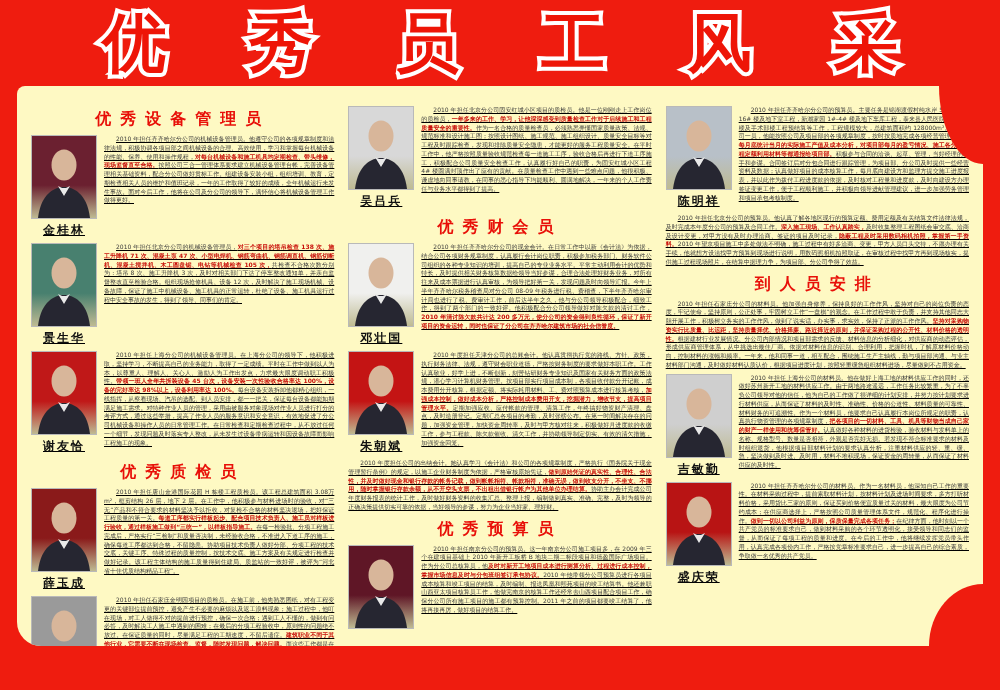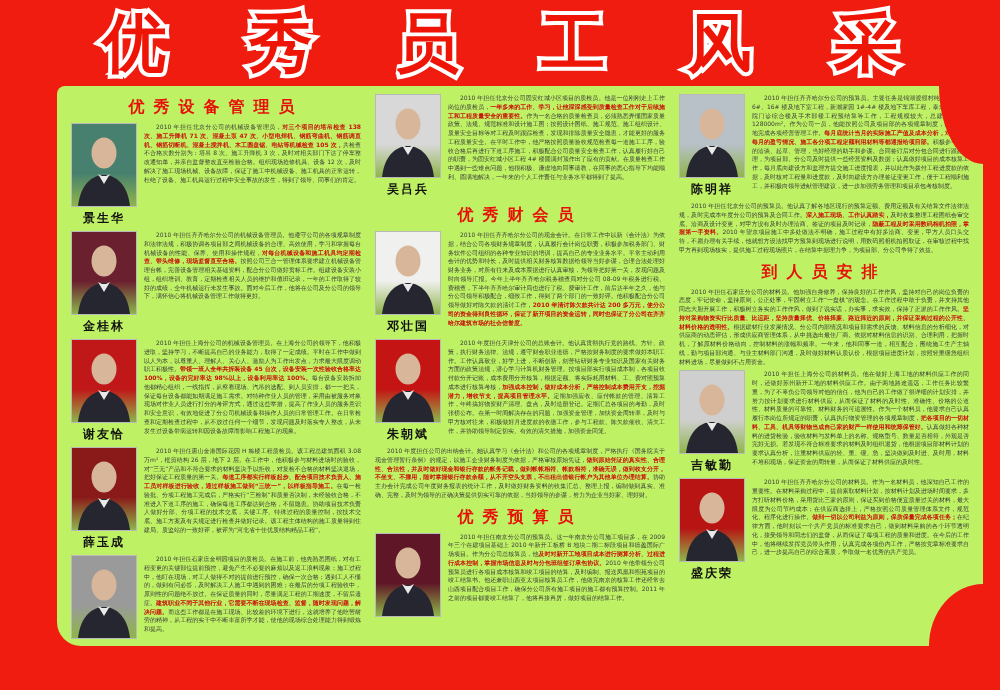--- a/index.html
+++ b/index.html
@@ -19,40 +19,40 @@
     white-space:nowrap;
   }
   .title-outline{
     color:#fff;-webkit-text-stroke:8px #ffffff;
     position:absolute;left:0;top:0;z-index:0;
   }
   .title-fill{position:relative;z-index:1;color:#ee1507;}
   
   .panel{
     position:absolute;left:17px;right:17px;top:86px;bottom:44px;
-    background:#bef264;border-radius:8px 4px 4px 24px;
-    padding:8px 14px;box-sizing:border-box;overflow:hidden;z-index:1;margin-left:40px;
+    background:#fef9c3;border-radius:8px 4px 4px 24px;
+    padding:20px 14px;box-sizing:border-box;overflow:hidden;z-index:1;
   }
   .deco-tr{
     position:absolute;top:86px;right:17px;width:44px;height:78px;
     background:#ef1c0f;border-bottom-left-radius:100%;z-index:2;
   }
   .deco-br{
     position:absolute;bottom:44px;right:17px;width:54px;height:62px;
     background:#ef1c0f;border-top-left-radius:100%;z-index:2;
   }
   
   .cols{display:flex;gap:14px;height:100%;}
   .col{flex:1 1 0;display:flex;flex-direction:column;gap:4px;min-width:0;}
   .sec{
     color:#e80f08;font-weight:bold;font-size:16px;letter-spacing:9px;
     text-align:center;padding:3px 0 1px;white-space:nowrap;
   }
   
-  .profile{display:flex;gap:7px;align-items:flex-start;}
+  .profile{display:flex;gap:7px;align-items:flex-start;text-decoration:underline;}
   .photo-col{flex:0 0 66px;width:66px;text-align:center;}
   .photo{
     width:64px;height:82px;border:1px solid #b9b9b9;overflow:hidden;
     position:relative;margin:0 auto;
   }
   .photo svg{display:block;}
   .name{
     font-size:12px;font-weight:bold;letter-spacing:2px;color:#111;
     margin-top:3px;white-space:nowrap;
   }
@@ -71,57 +71,58 @@
     <span class="title-text title-fill">优 秀 员 工 风 采</span>
   </div>
 </div>
 
 <div class="panel">
   <div class="cols" id="cols">
       <div class="col">
         <div class="sec">优秀设备管理员</div>
         <div class="profile">
           <div class="photo-col">
+            <div class="photo" style="background: linear-gradient(rgb(107, 32, 48) 0%, rgb(107, 32, 48) 60%, rgba(0, 0, 0, 0.25));">
+              <svg width="64" height="82" viewBox="0 0 64 82">
+                <ellipse cx="32" cy="29" rx="12.5" ry="15.5" fill="#d8b69a"></ellipse>
+                <path d="M6 82 C9 57 23 51 32 51 C41 51 55 57 58 82 Z" fill="#262631"></path>
+                <path d="M26 50 L32 60 L38 50 L34 52 L30 52 Z" fill="#e9e9e9"></path>
+              </svg>
+            </div>
+            <div class="name">金桂林</div>
+          </div>
+          <p class="bio"><span>2010 年担任齐齐哈尔分公司的机械设备管理员。他遵守公司的各项规章制度和法律法规，积极协调各项目部之间机械设备的合理、高效使用，学习和掌握每台机械设备的性能、保养、使用和操作规程，</span><span class="em">对每台机械设备和施工机具均定期检查、带头维修，现场监督直至合格。</span><span>按照公司三合一管理体系要求建立机械设备管理台帐，完善设备管理相关基础资料，配合分公司做好贯标工作。组建设备安装小组，组织培训、教育，定期检查相关人员的维护和值班记录，一年的工作取得了较好的成绩，全年机械运行未发生事故。面对今后工作，他将在公司及分公司的领导下，满怀信心将机械设备管理工作做得更好。</span></p>
+        </div>
+        <div class="profile">
+          <div class="photo-col">
             <div class="photo" style="background: linear-gradient(rgb(72, 128, 111) 0%, rgb(72, 128, 111) 60%, rgba(0, 0, 0, 0.25));">
               <svg width="64" height="82" viewBox="0 0 64 82">
                 <ellipse cx="32" cy="29" rx="12.5" ry="15.5" fill="#d8b69a"></ellipse>
                 <path d="M6 82 C9 57 23 51 32 51 C41 51 55 57 58 82 Z" fill="#262631"></path>
                 <path d="M26 50 L32 60 L38 50 L34 52 L30 52 Z" fill="#e9e9e9"></path>
               </svg>
             </div>
             <div class="name">景生华</div>
           </div>
           <p class="bio"><span>2010 年担任北京分公司的机械设备管理员，</span><span class="em">对三个项目的塔吊检查 138 次、施工升降机 71 次、混凝土泵 47 次、小型电焊机、钢筋弯曲机、钢筋调直机、钢筋切断机、混凝土搅拌机、木工圆盘锯、电钻等机械检查 105 次，</span><span>共检查不合格次数分别为：塔吊 8 次、施工升降机 3 次，及时对相关部门下达了停车整改通知单，并亲自监督整改直至检验合格。组织现场抢修机具、设备 12 次，及时解决了施工现场机械、设备故障，保证了施工中机械设备、施工机具的正常运转，杜绝了设备、施工机具运行过程中安全事故的发生，得到了领导、同事们的肯定。</span></p>
         </div>
         <div class="profile">
           <div class="photo-col">
-            <div class="photo" style="background: linear-gradient(rgb(107, 32, 48) 0%, rgb(107, 32, 48) 60%, rgba(0, 0, 0, 0.25));">
-              <svg width="64" height="82" viewBox="0 0 64 82">
-                <ellipse cx="32" cy="29" rx="12.5" ry="15.5" fill="#d8b69a"></ellipse>
-                <path d="M6 82 C9 57 23 51 32 51 C41 51 55 57 58 82 Z" fill="#262631"></path>
-                <path d="M26 50 L32 60 L38 50 L34 52 L30 52 Z" fill="#e9e9e9"></path>
-              </svg>
-            </div>
-            <div class="name">金桂林</div>
-          </div>
-          <p class="bio"><span>2010 年担任齐齐哈尔分公司的机械设备管理员。他遵守公司的各项规章制度和法律法规，积极协调各项目部之间机械设备的合理、高效使用，学习和掌握每台机械设备的性能、保养、使用和操作规程，</span><span class="em">对每台机械设备和施工机具均定期检查、带头维修，现场监督直至合格。</span><span>按照公司三合一管理体系要求建立机械设备管理台帐，完善设备管理相关基础资料，配合分公司做好贯标工作。组建设备安装小组，组织培训、教育，定期检查相关人员的维护和值班记录，一年的工作取得了较好的成绩，全年机械运行未发生事故。面对今后工作，他将在公司及分公司的领导下，满怀信心将机械设备管理工作做得更好。</span></p>
-        </div>
-        <div class="profile">
-          <div class="photo-col">
             <div class="photo" style="background: linear-gradient(rgb(192, 24, 24) 0%, rgb(192, 24, 24) 60%, rgba(0, 0, 0, 0.25));">
               <svg width="64" height="82" viewBox="0 0 64 82">
                 <ellipse cx="32" cy="29" rx="12.5" ry="15.5" fill="#d8b69a"></ellipse>
                 <path d="M6 82 C9 57 23 51 32 51 C41 51 55 57 58 82 Z" fill="#262631"></path>
                 <path d="M26 50 L32 60 L38 50 L34 52 L30 52 Z" fill="#e9e9e9"></path>
               </svg>
             </div>
             <div class="name">谢友恰</div>
           </div>
           <p class="bio"><span>2010 年担任上海分公司的机械设备管理员。在上海分公司的领导下，他积极进取，坚持学习，不断提高自己的业务能力，取得了一定成绩。平时在工作中做到以人为本，以尊重人、理解人、关心人、激励人为工作出发点，力求最大限度调动职工积极性。</span><span class="em">带领一班人全年共拆装设备 45 台次，设备安装一次性验收合格率达 100%，设备的完好率达 98%以上，设备利用率达 100%。</span><span>每台设备安装拆卸他都精心组织，一线指挥，从察看现场、汽吊的选配、到人员安排，都一一把关，保证每台设备都能如期满足施工需求。对特种作业人员的管理，采用由被服务对象现场对作业人员进行打分的考评方式，通过这些举措，提高了作业人员的服务意识和安全意识，有效地促进了分公司机械设备和操作人员的日常管理工作。在日常检查和定期检查过程中，从不放过任何一个细节，发现问题及时落实专人整改，从未发生过设备带病运转和因设备故障而影响工程施工的现象。</span></p>
         </div>
+        <div class="sec">优秀质检员</div>
         <div class="profile">
           <div class="photo-col">
             <div class="photo" style="background: linear-gradient(rgb(138, 26, 26) 0%, rgb(138, 26, 26) 60%, rgba(0, 0, 0, 0.25));">
               <svg width="64" height="82" viewBox="0 0 64 82">
                 <ellipse cx="32" cy="29" rx="12.5" ry="15.5" fill="#d8b69a"></ellipse>
                 <path d="M6 82 C9 57 23 51 32 51 C41 51 55 57 58 82 Z" fill="#262631"></path>
                 <path d="M26 50 L32 60 L38 50 L34 52 L30 52 Z" fill="#e9e9e9"></path>
               </svg>
             </div>
             <div class="name">薛玉成</div>

